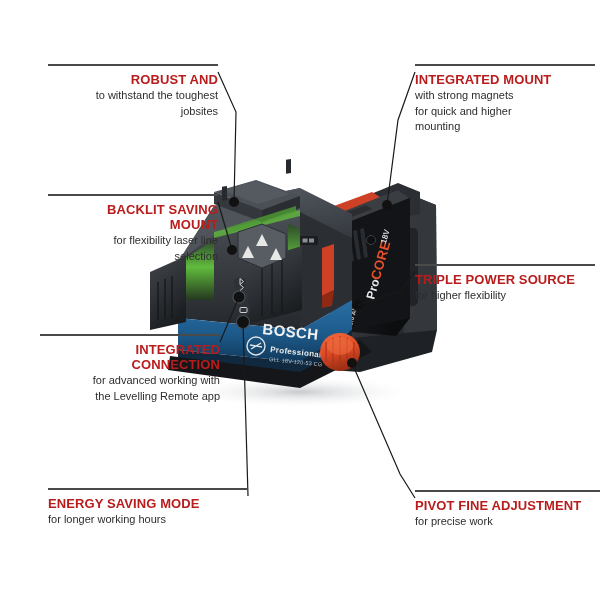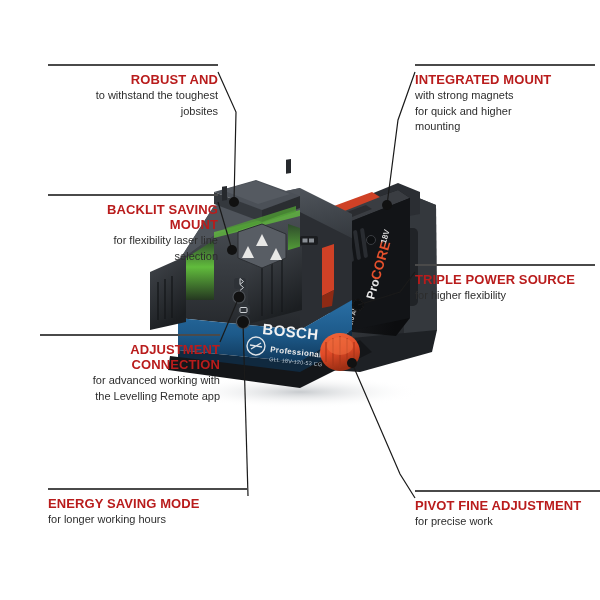--- a/index.html
+++ b/index.html
@@ -279,21 +279,21 @@
     </div>
     <div class="sub">
       <div>for flexibility laser line</div>
       <div>selection</div>
     </div>
   </div>
 
   <div class="callout c-bt ta-right">
     <div class="rule"></div>
     <div class="title">
-      <div>ADJUSTMENT</div>
+      <div>INTEGRATED</div>
       <div>CONNECTION</div>
     </div>
     <div class="sub">
       <div>for advanced working with</div>
       <div>the Levelling Remote app</div>
     </div>
   </div>
 
   <div class="callout c-energy ta-left">
     <div class="rule"></div>

